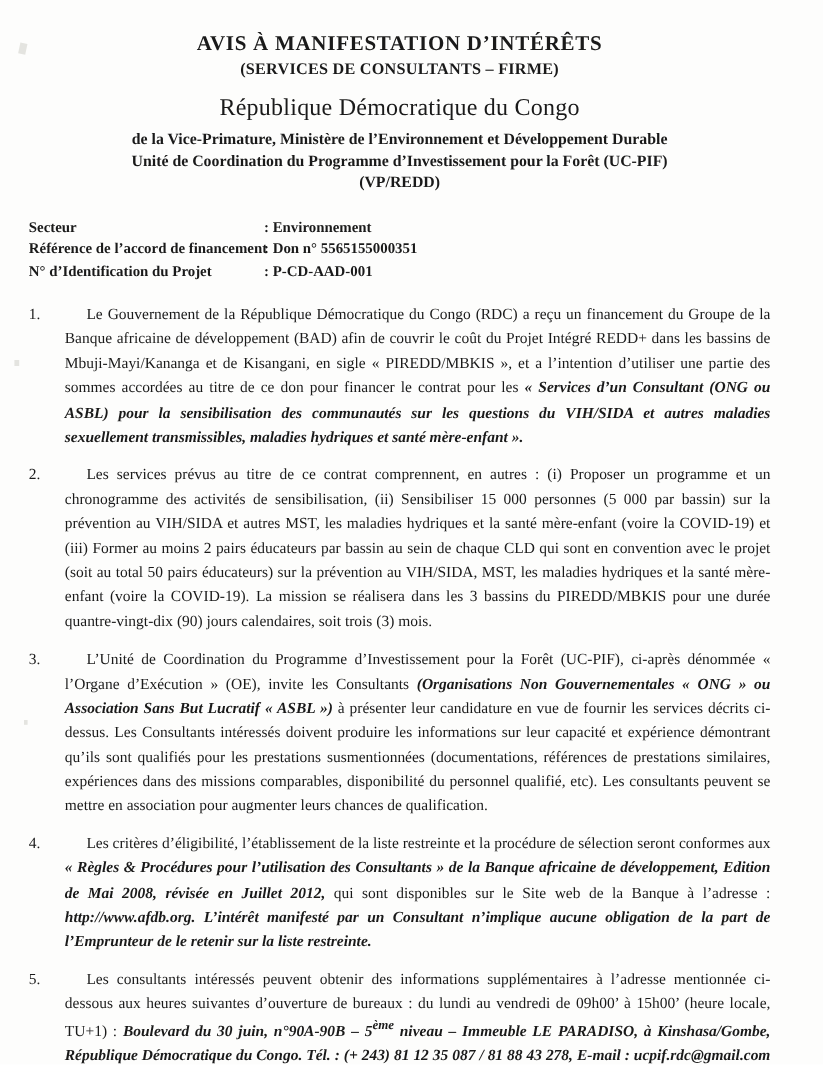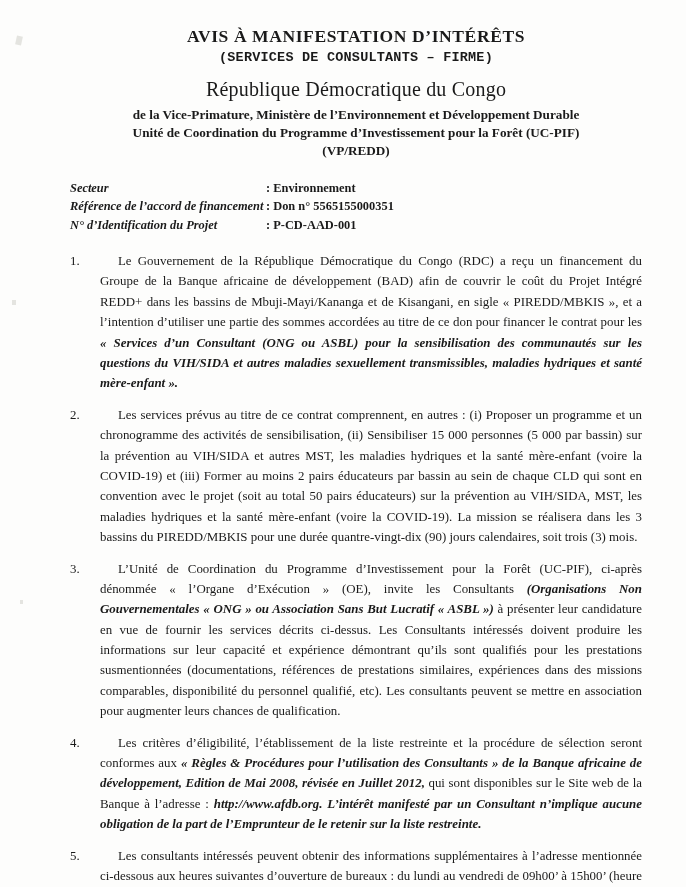--- a/index.html
+++ b/index.html
@@ -13,21 +13,21 @@
     overflow: hidden;
     font-family: "Liberation Serif", serif;
     color: #1a1a1a;
   }
   .page {
     position: relative;
     width: 686px;
     height: 893px;
     background: #fdfdfc;
     box-sizing: border-box;
-    padding: 26px 44px 0 70px;
+    padding: 26px 44px 0 24px;
   }
   
   .scan-mark {
     position: absolute;
     background: #cfcfc9;
     opacity: .55;
   }
   .m1 { left: 16px; top: 36px; width: 6px; height: 9px; transform: rotate(12deg); }
   .m2 { left: 12px; top: 300px; width: 4px; height: 5px; }
   .m3 { left: 20px; top: 600px; width: 3px; height: 4px; }
@@ -39,21 +39,20 @@
     font-weight: bold;
     font-size: 17.5px;
     letter-spacing: .6px;
     line-height: 1.25;
   }
   .t-sub {
     font-weight: bold;
     font-size: 13.5px;
     letter-spacing: .2px;
     margin-top: 2px;
-    font-family: Liberation Mono, monospace;
   }
   .t-country {
     font-weight: normal;
     font-size: 20px;
     margin-top: 13px;
     letter-spacing: .2px;
   }
   .t-org {
     font-weight: bold;
     font-size: 13.2px;
@@ -67,21 +66,20 @@
     font-weight: bold;
     line-height: 1.52;
   }
   .meta-row {
     display: flex;
   }
   .meta-label {
     width: 196px;
     flex: 0 0 196px;
     white-space: nowrap;
-    font-style: italic;
   }
   .meta-value {
     flex: 1 1 auto;
   }
 
   .body-text {
     margin-top: 16px;
     font-size: 12.9px;
     line-height: 1.58;
     text-align: justify;

